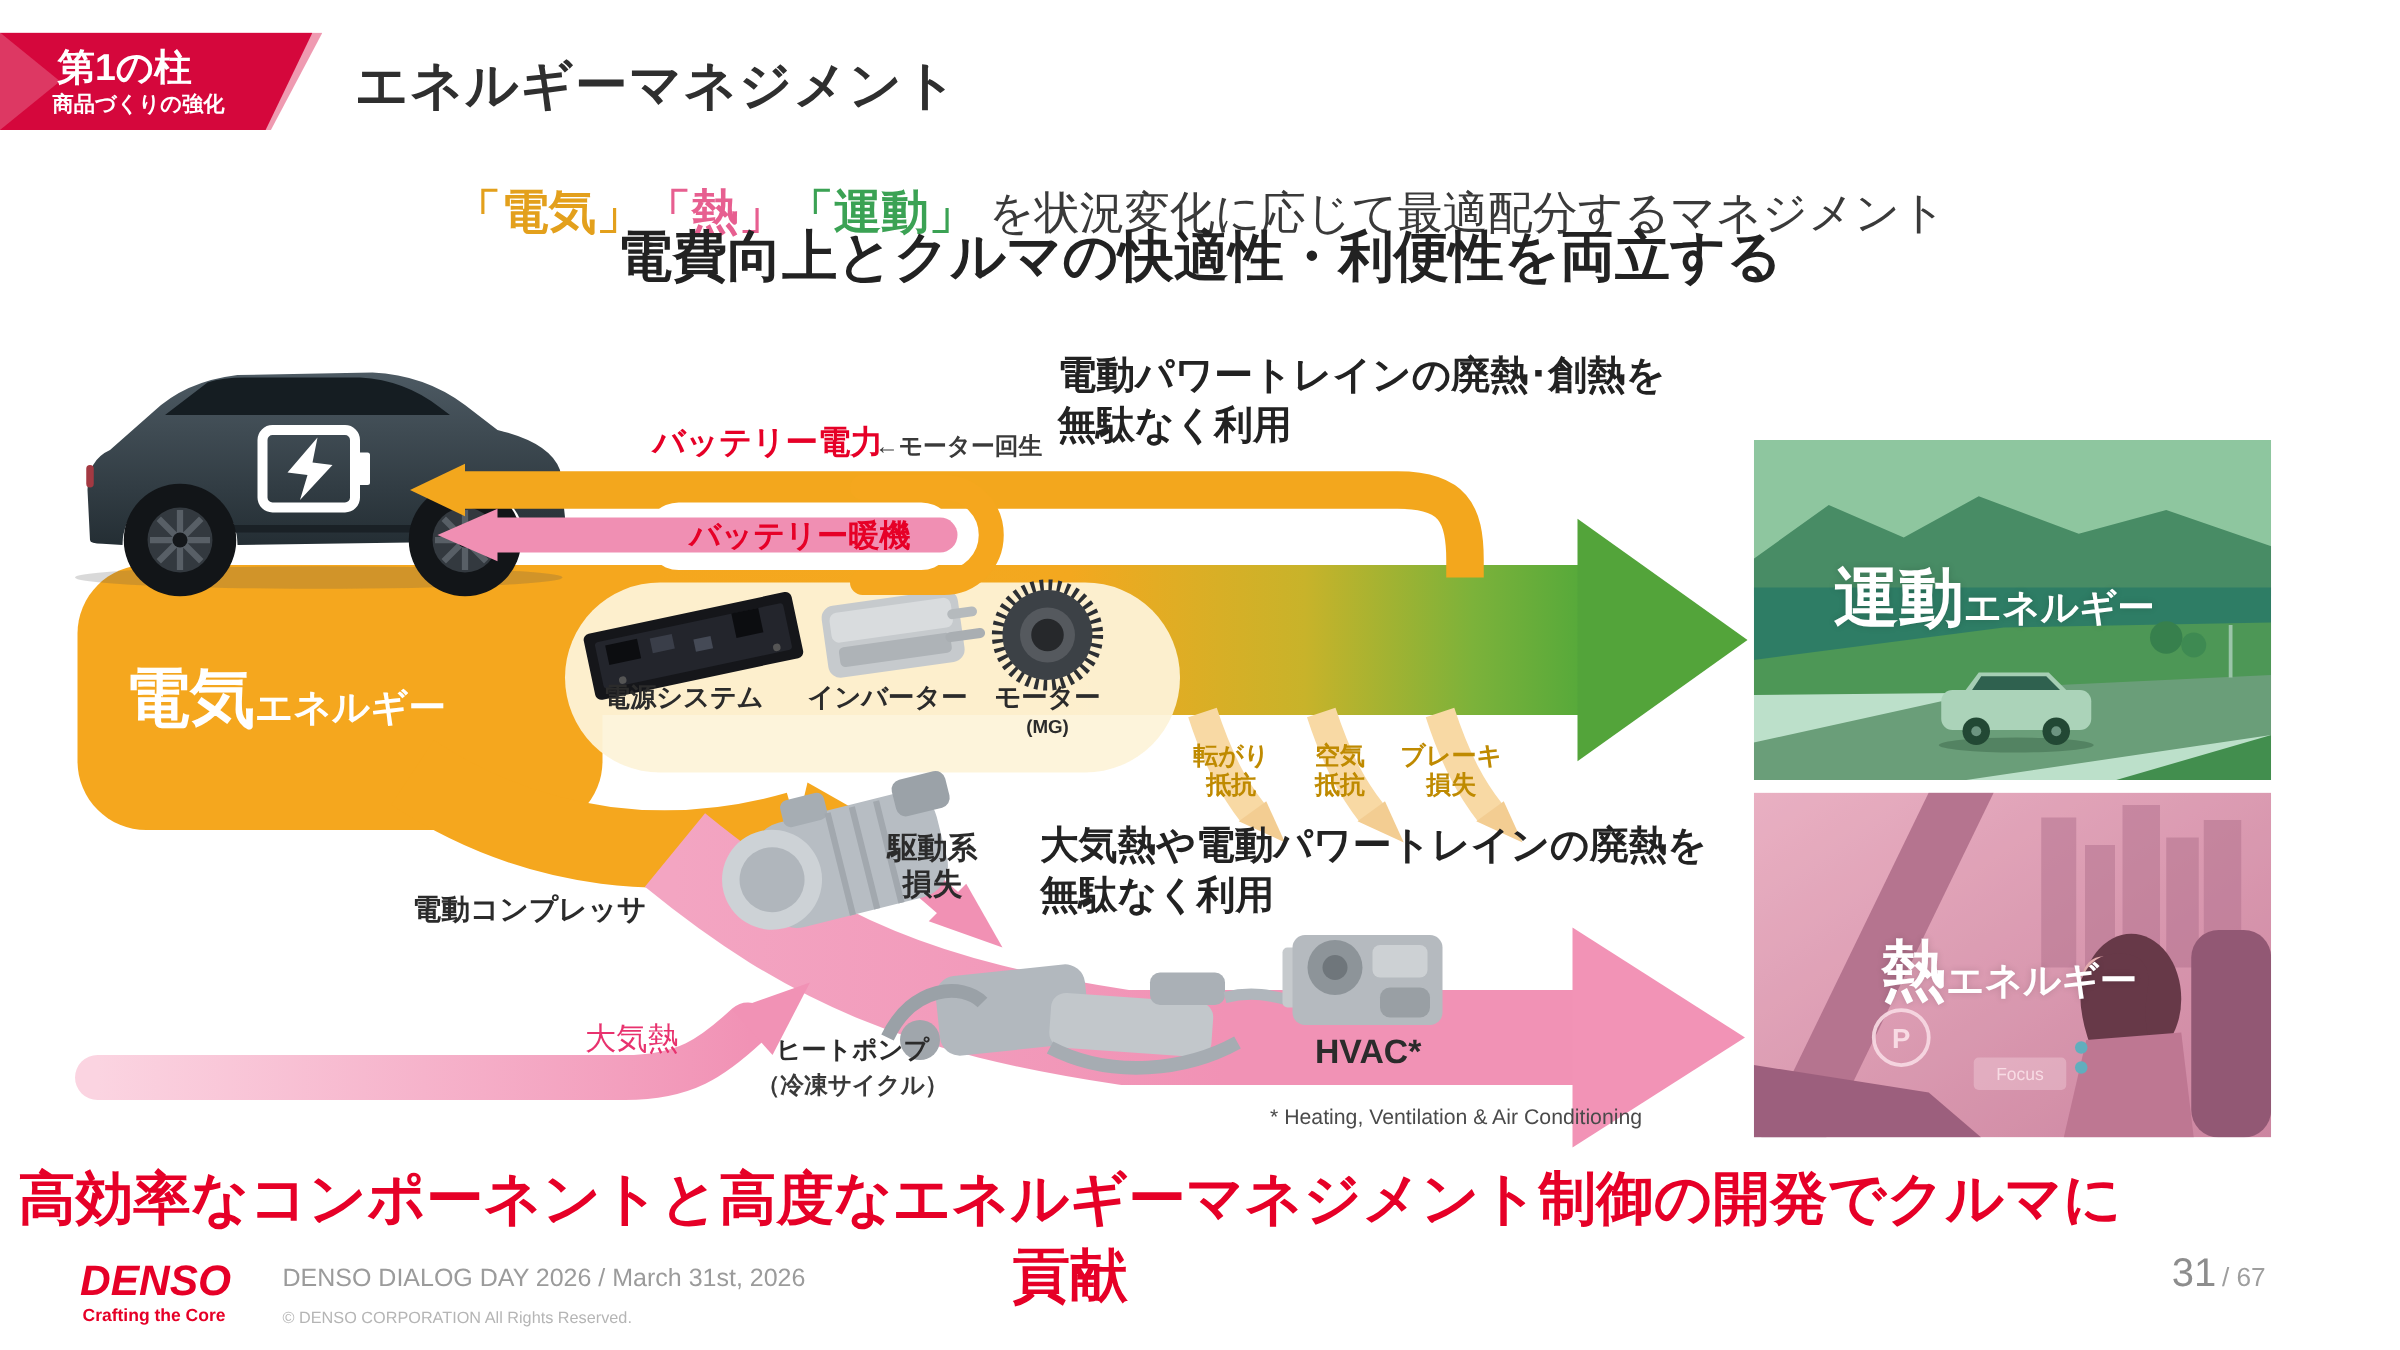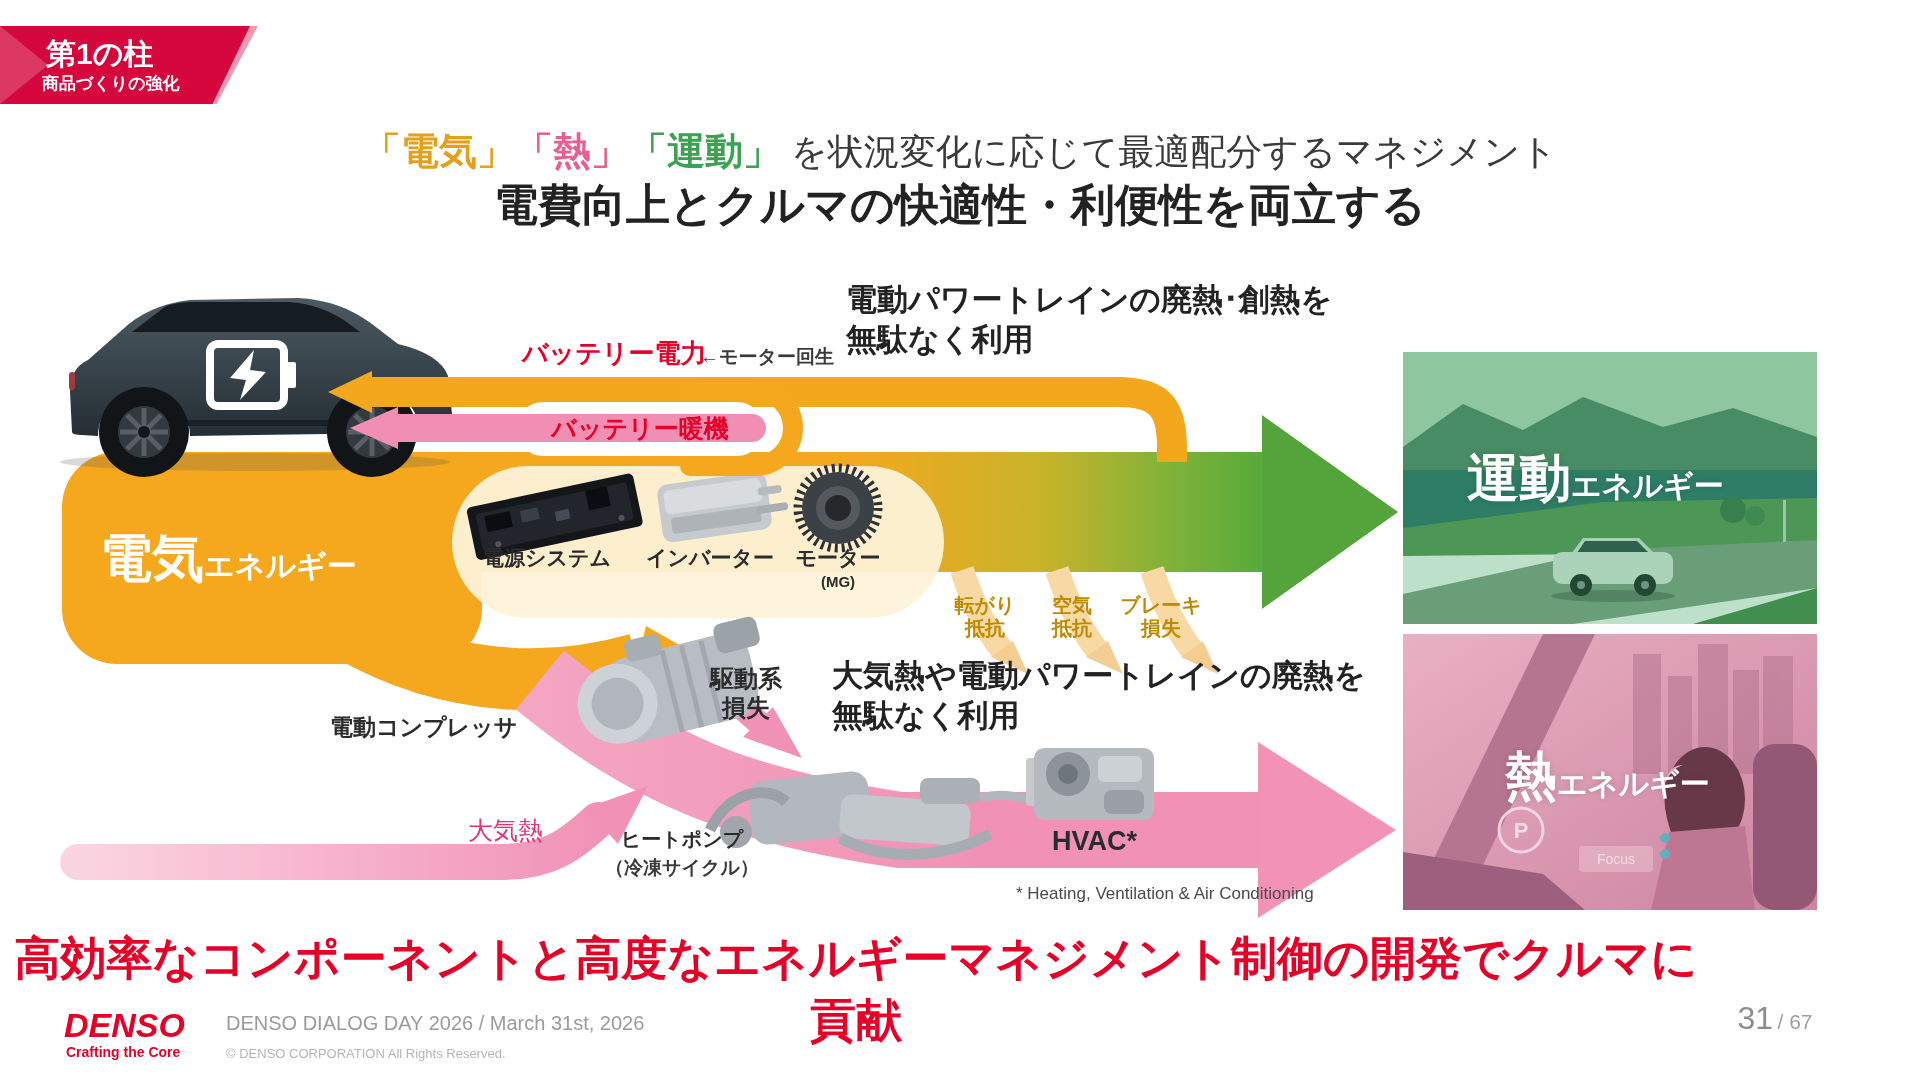--- a/index.html
+++ b/index.html
@@ -17,21 +17,21 @@
   .badge-facet{position:absolute;left:0;top:0;width:48px;height:100%;background:rgba(255,255,255,.20);
                clip-path:polygon(0 0,100% 50%,0 100%);}
   .badge-title{position:absolute;left:46px;top:8px;font-size:30px;font-weight:800;color:#fff;}
   .badge-sub{position:absolute;left:42px;top:46px;font-size:17px;font-weight:600;color:#fff;}
 
   .page-title{left:284px;top:40px;font-size:42px;font-weight:800;color:#2f2f2f;letter-spacing:1px;}
 
   .intro{left:0;top:126px;width:1920px;display:flex;justify-content:center;align-items:baseline;}
   .intro span{white-space:pre;}
   .intro .plain{font-size:36px;font-weight:500;color:#3a3a3a;}
-  .intro .t-elec{font-size:38px;font-weight:800;color:#e3a01c;}
+  .intro .t-elec{font-size:38px;font-weight:800;color:#e3a01c;margin-top:18px;}
   .intro .t-heat{font-size:38px;font-weight:800;color:#e75f90;}
   .intro .t-kine{font-size:38px;font-weight:800;color:#3ba254;}
 
   .headline{left:0;top:176px;width:1920px;text-align:center;font-size:44px;font-weight:800;color:#222;}
 
   .note{font-weight:800;color:#222;line-height:40px;font-size:31px;}
   .note-top{left:846px;top:280px;}
   .note-mid{left:832px;top:656px;}
 
   .lbl-red{font-weight:800;color:#e60027;}
@@ -235,20 +235,21 @@
 
   <div class="abs badge-wrap">
     <div class="badge-under"></div>
     <div class="badge-main">
       <div class="badge-facet"></div>
       <div class="badge-title">第1の柱</div>
       <div class="badge-sub">商品づくりの強化</div>
     </div>
   </div>
 
+  <div class="abs page-title">エネルギーマネジメント</div>
 
   <div class="abs intro">
     <span class="t-elec">「電気」</span>
     <span class="t-heat">「熱」</span>
     <span class="t-kine">「運動」</span>
     <span class="plain"> を状況変化に応じて最適配分するマネジメント</span>
   </div>
 
   <div class="abs headline">電費向上とクルマの快適性・利便性を両立する</div>
 

